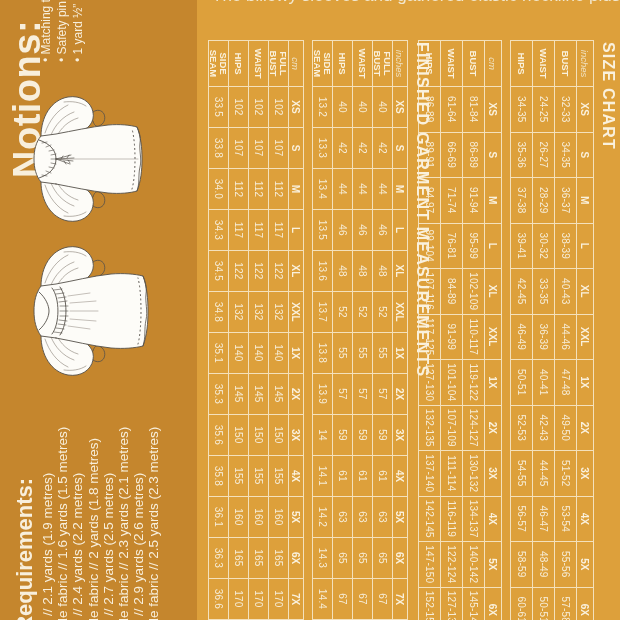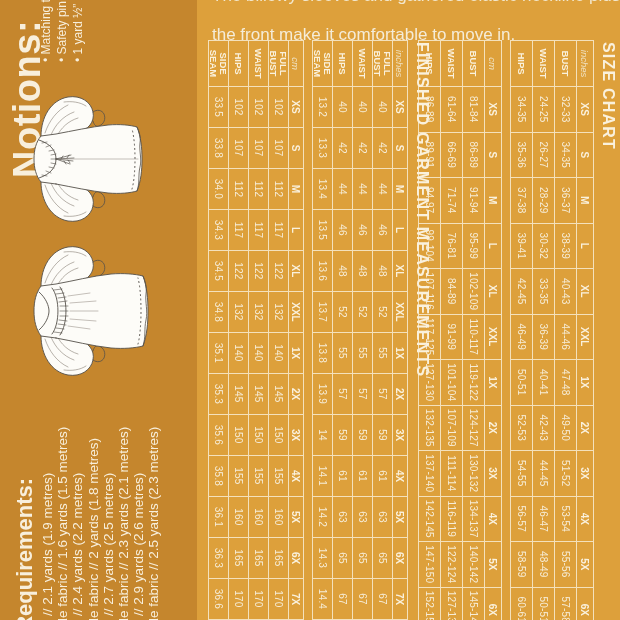--- a/index.html
+++ b/index.html
@@ -144,21 +144,20 @@
 
         <path d="M60,50 L57,72 M67,52 L65,78 M75,52 L75,80 M83,52 L85,78 M90,50 L93,72" fill="none" stroke="#8a8178" stroke-width="0.5"></path>
 
         <path d="M42,120 C57,124 93,124 108,120" fill="none" stroke="#55504a" stroke-width="1" stroke-dasharray="1,3.4"></path>
       </g>
     </svg>
   </div>
 
   <div class="band">
     <div class="desc1">The billowy sleeves and gathered elastic neckline plus the loose fit through</div>
-    <div class="desc2">the front make it comfortable to move in.</div>
   </div>
 
   <div class="tables-rot">
     <div class="tbl-title" id="title-sizechart">SIZE CHART</div>
     <div class="grid sc" id="sc-inches">
         <div class="cell unit">inches</div>
         <div class="cell size-h">XS</div>
         <div class="cell size-h">S</div>
         <div class="cell size-h">M</div>
         <div class="cell size-h">L</div>

